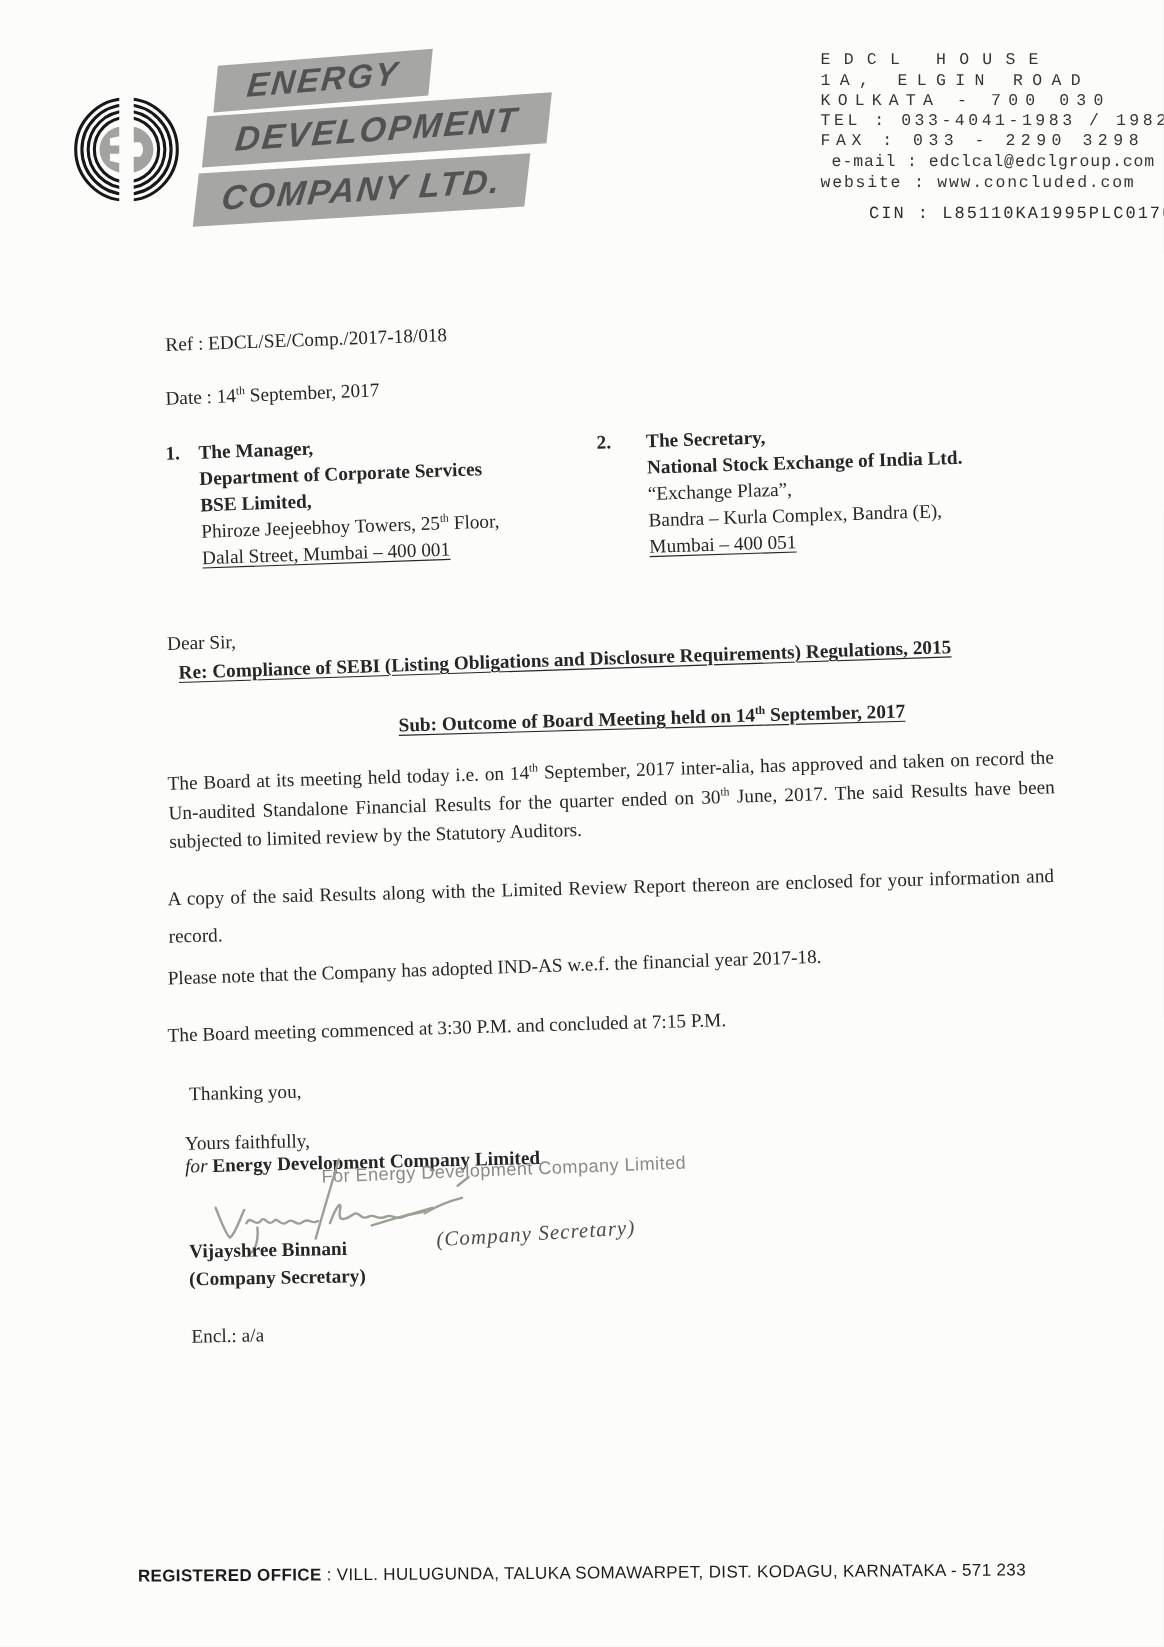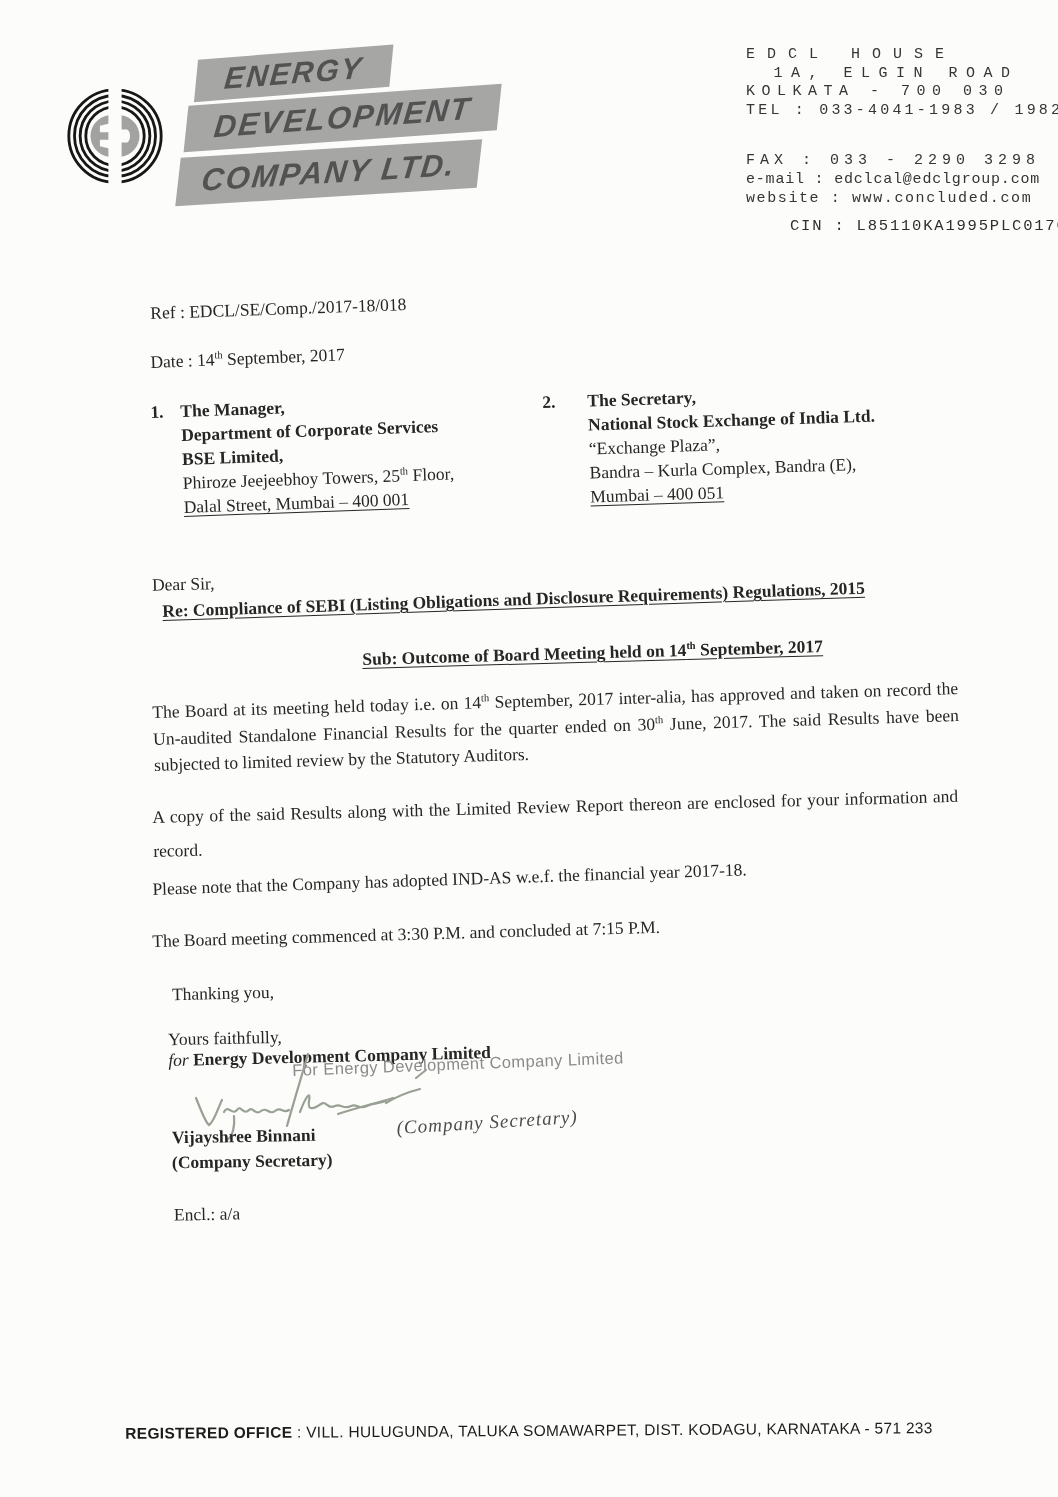--- a/index.html
+++ b/index.html
@@ -17,22 +17,22 @@
     transform-origin:left center; letter-spacing:2px; white-space:nowrap;
   }
   .strip1{left:196px; top:60px;  width:196px; height:42px; font-size:30px; transform:rotate(-4.5deg) skewX(-10deg);}
   .strip2{left:186px; top:106px; width:314px; height:46px; font-size:31px; transform:rotate(-4deg)   skewX(-10deg);}
   .strip3{left:178px; top:158px; width:302px; height:48px; font-size:31px; transform:rotate(-3.5deg) skewX(-10deg);}
   .head-addr{
     position:absolute; left:746px; top:46px; width:300px;
     font-family:Liberation Mono, monospace; font-size:15px; line-height:18.6px;
     color:#353535; white-space:nowrap;
   }
-  .ls-a{letter-spacing:12px;} .ls-b{letter-spacing:8.5px;text-align:center;} .ls-c{letter-spacing:6.5px;}
-  .ls-d{letter-spacing:3.2px;} .ls-e{letter-spacing:5px;margin-top:32px;} .ls-f{letter-spacing:.8px;}
+  .ls-a{letter-spacing:12px;} .ls-b{letter-spacing:8.5px;} .ls-c{letter-spacing:6.5px;}
+  .ls-d{letter-spacing:3.2px;} .ls-e{letter-spacing:5px;} .ls-f{letter-spacing:.8px;margin-left:10px;}
   .ls-g{letter-spacing:1.6px;}
   .cin{margin-top:9px; letter-spacing:1.8px; font-size:15.5px; color:#2e2e2e;margin-left:44px;}
   
   .abs{position:absolute; white-space:nowrap;}
   .fs{font-size:17.5px;}
   .b{font-weight:700;}
   .u{text-decoration:underline; text-underline-offset:3px; text-decoration-thickness:1.4px;}
   .i{font-style:italic;}
   sup{font-size:.6em; line-height:0;}
   .ref-line{left:150px; top:303px; transform:rotate(-2deg); transform-origin:left top;}

